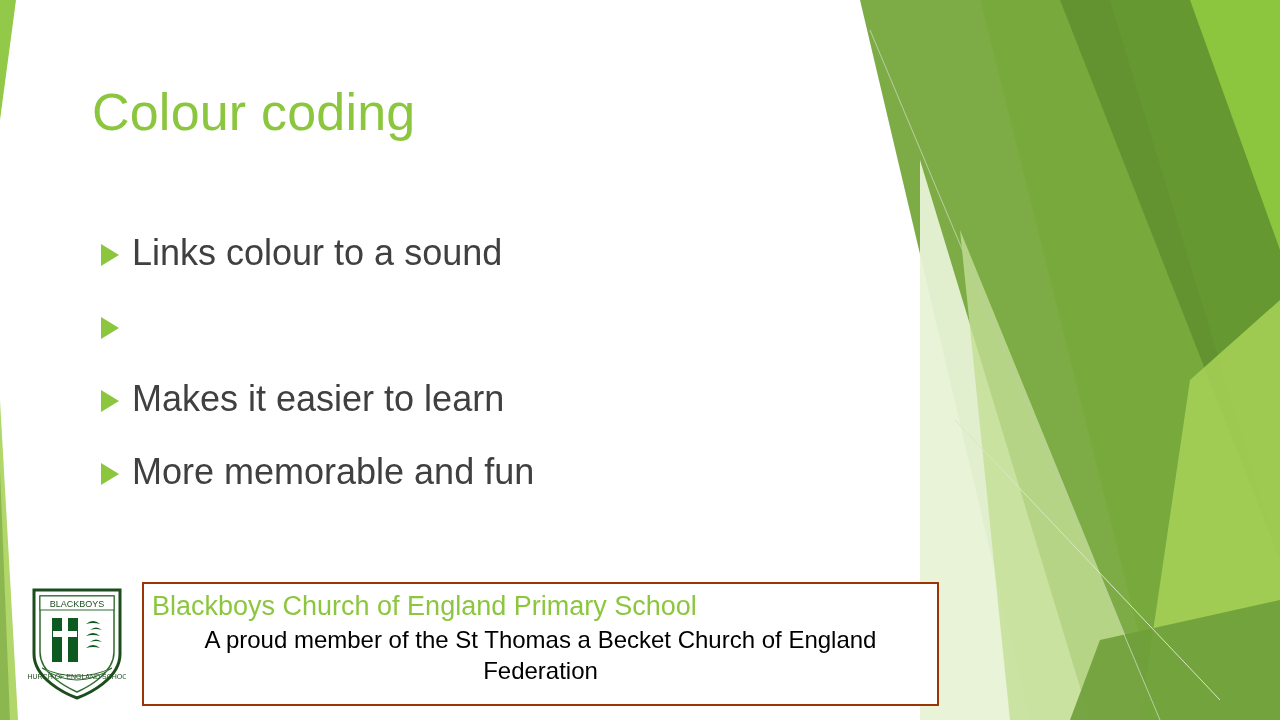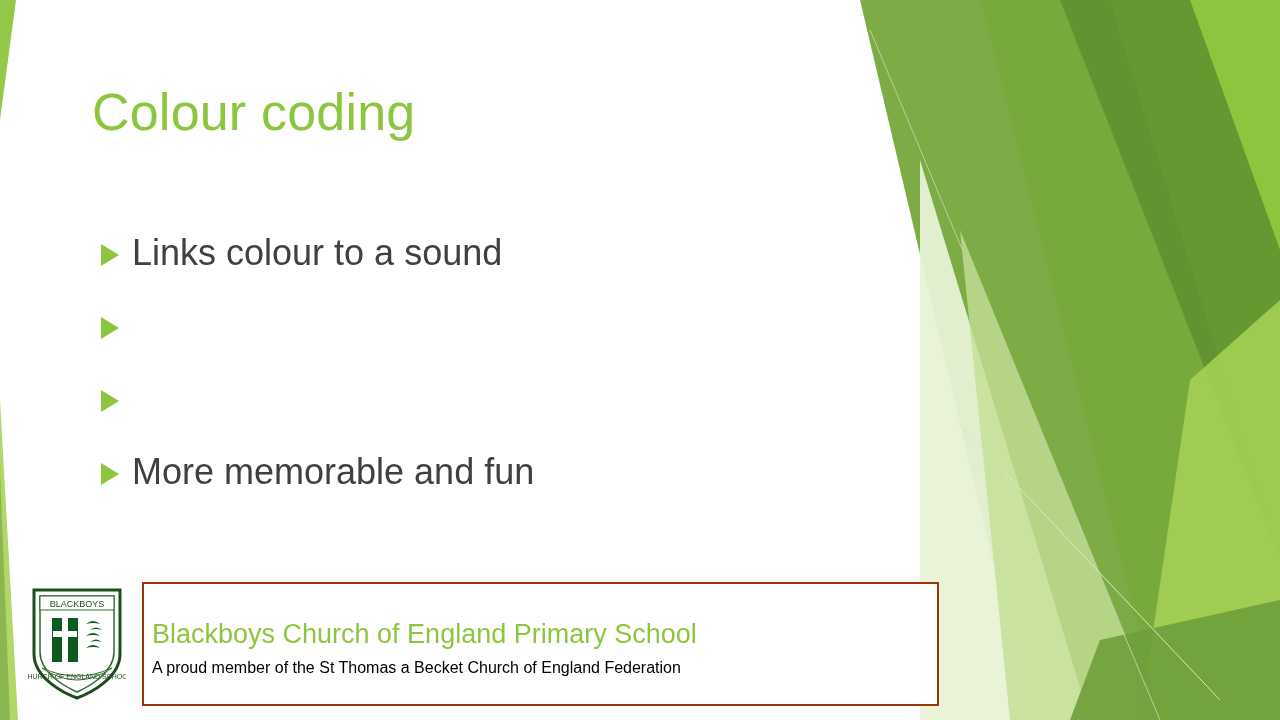--- a/index.html
+++ b/index.html
@@ -101,26 +101,26 @@
     border: 2px solid #9C3408;
     background: #ffffff;
     box-sizing: border-box;
     padding: 4px 8px 0 8px;
   }
   .footer-title {
     color: #8CC63E;
     font-size: 27px;
     line-height: 36px;
     white-space: nowrap;
-    margin-top: 28px;
   }
   .footer-sub {
     color: #000000;
-    font-size: 16px;
+    font-size: 24px;
     line-height: 31px;
+    text-align: center;
   }
 
   
   .crest {
     position: absolute;
     left: 28px;
     top: 584px;
     width: 98px;
     height: 118px;
   }
@@ -155,20 +155,21 @@
   <div class="bullets">
     <div class="bullet">
       <span class="bullet-marker"></span>
       <span class="bullet-text">Links colour to a sound</span>
     </div>
     <div class="bullet">
       <span class="bullet-marker"></span>
     </div>
     <div class="bullet">
       <span class="bullet-marker"></span>
+      <span class="bullet-text">Makes it easier to learn</span>
     </div>
     <div class="bullet">
       <span class="bullet-marker"></span>
       <span class="bullet-text">More memorable and fun</span>
     </div>
   </div>
 
   <svg class="crest" viewBox="0 0 98 118">
     <path d="M6 6 H92 V70 C92 95 60 110 49 114 C38 110 6 95 6 70 Z" fill="#ffffff" stroke="#1d4d1d" stroke-width="3"></path>
     <path d="M12 12 H86 V68 C86 90 58 104 49 108 C40 104 12 90 12 68 Z" fill="#ffffff" stroke="#2e6b2e" stroke-width="1.5"></path>

